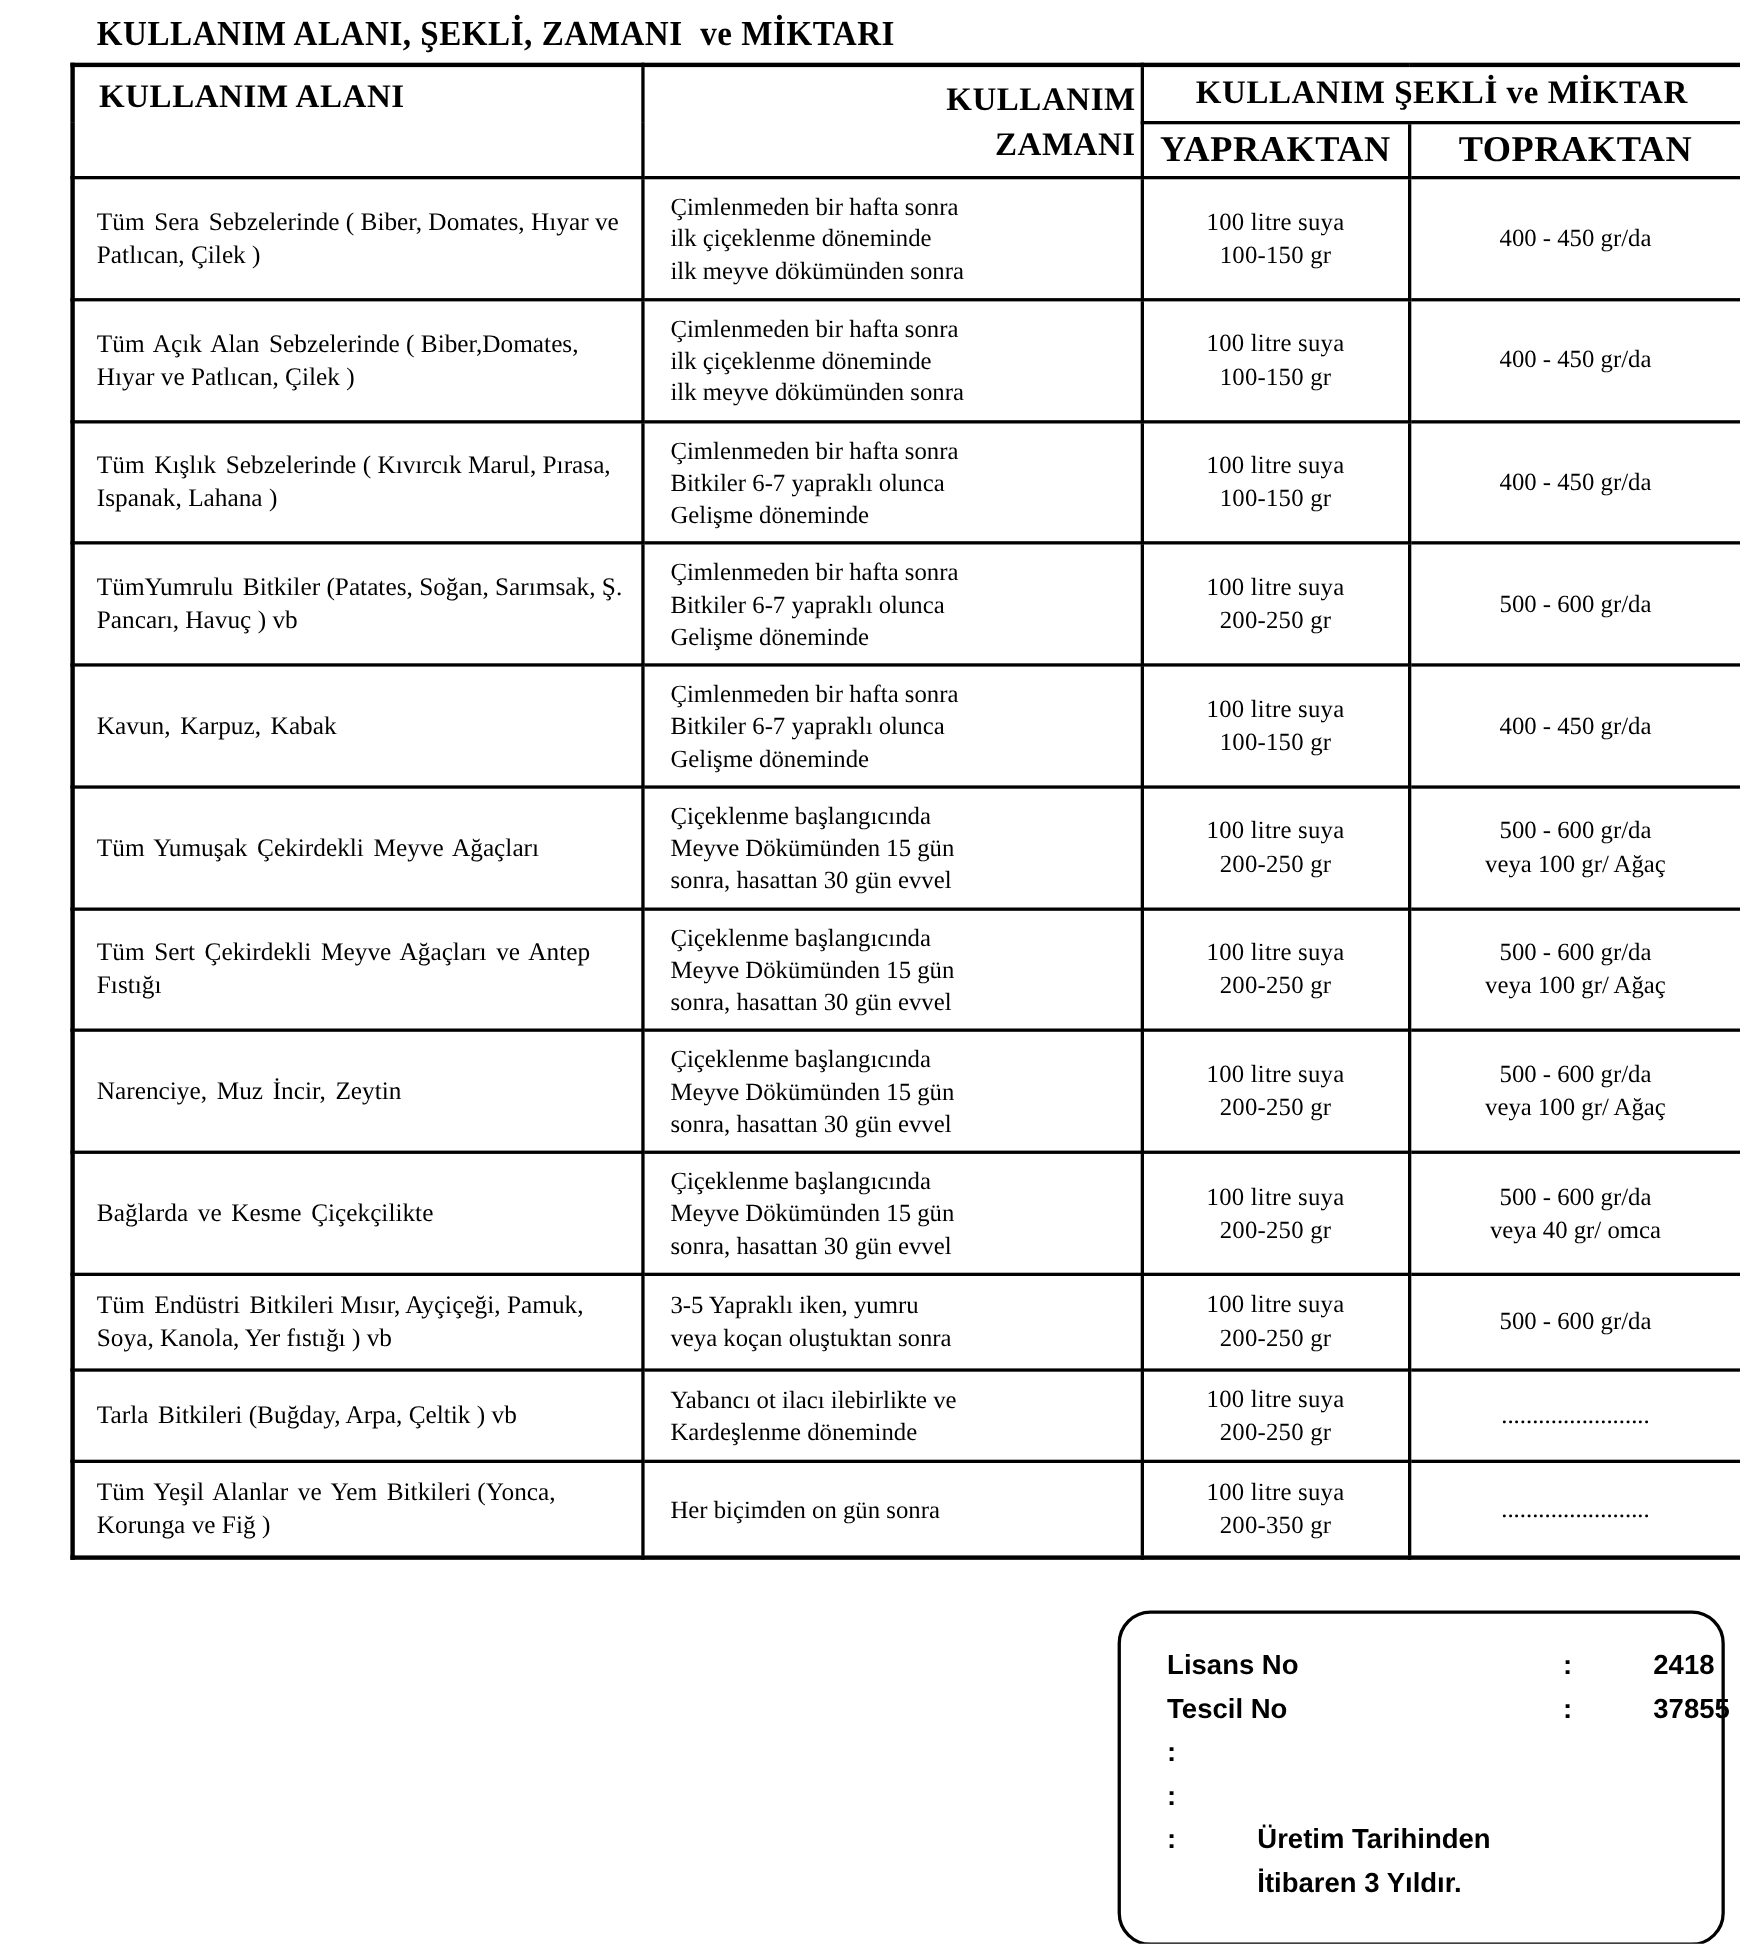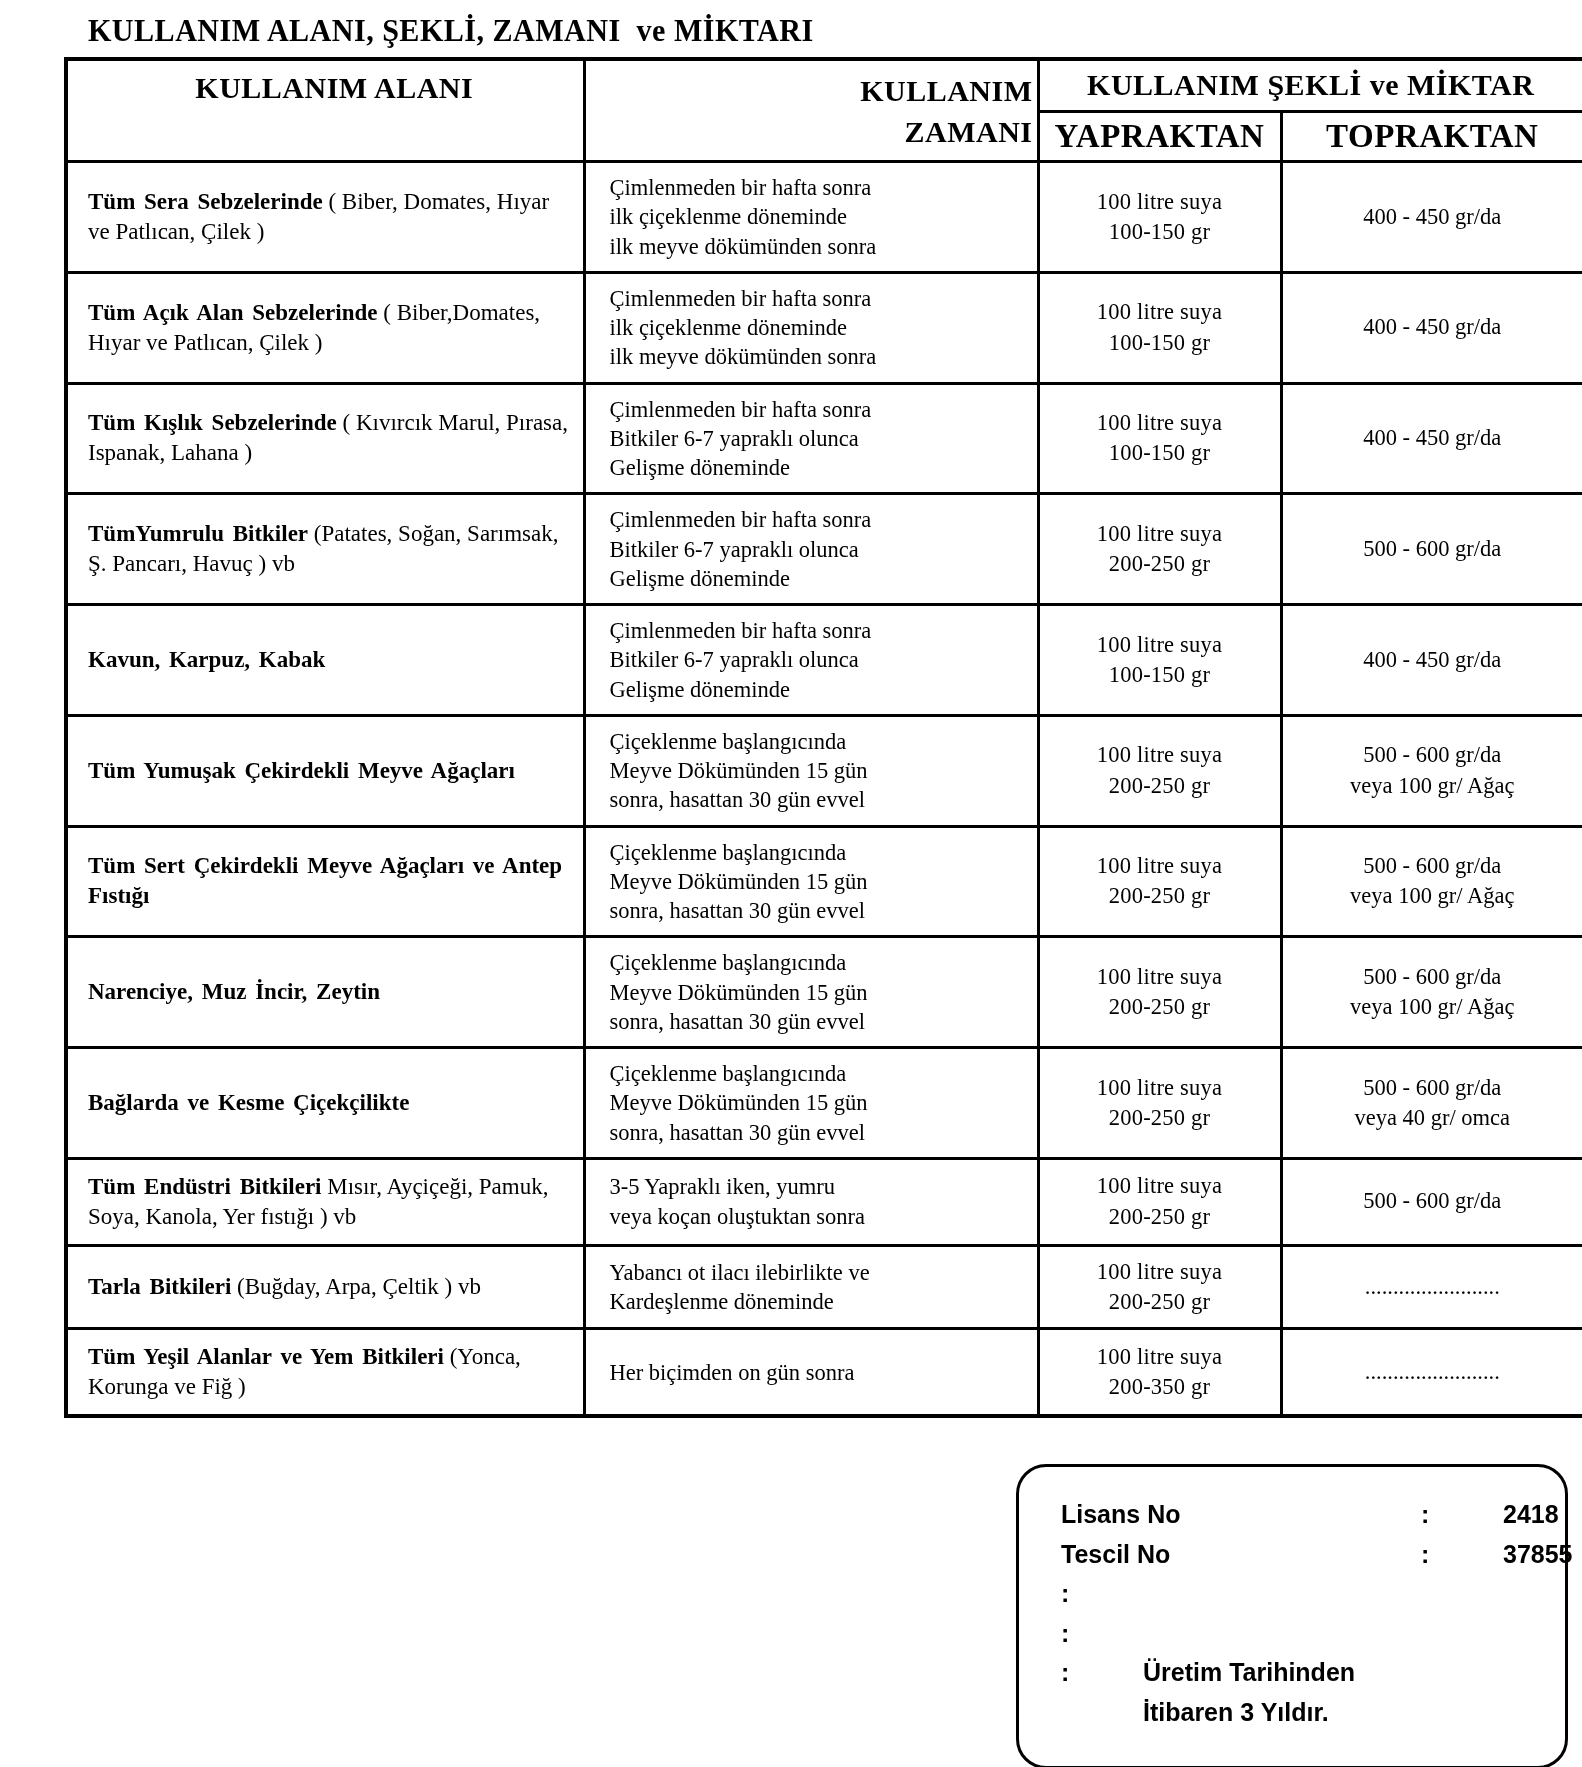--- a/index.html
+++ b/index.html
@@ -27,41 +27,41 @@
     border-collapse:collapse;
     table-layout:fixed;
     width:1520px;
     border:4px solid #000;
   }
   table.usage th, table.usage td { border:3px solid #000; }
 
   
   th { font-weight:bold; }
   .area-h {
-    text-align:center; vertical-align:top;
+    text-align:left; vertical-align:top;
     font-size:30px; padding:10px 4px 4px 22px;
     letter-spacing:0.5px;
   }
   .time-h {
     text-align:right; vertical-align:top;
     font-size:30px; padding:10px 4px 8px 44px;
     white-space:pre-line; line-height:1.35;
     letter-spacing:0.5px;
   }
   .usage-h { text-align:center; font-size:30px; padding:4px 2px; height:44px; letter-spacing:0.5px; }
   .sub-h   { text-align:center; font-size:33px; padding:2px 2px; height:44px; letter-spacing:0.5px; }
 
   
   tbody td { vertical-align:middle; }
   .c-area {
     text-align:left;
     font-size:23px; line-height:1.3;
     padding:12px 10px 12px 20px;
   }
-  .c-area .b { font-weight:bold; word-spacing:3px; }
+  .c-area .b { font-weight:normal; word-spacing:3px; }
   .c-time {
     text-align:left;
     font-size:22.5px; line-height:1.3;
     padding:10px 4px 10px 24px;
     white-space:pre-line;
   }
   .c-leaf, .c-soil {
     text-align:center;
     font-size:22.5px; line-height:1.35;
     padding:10px 4px;

